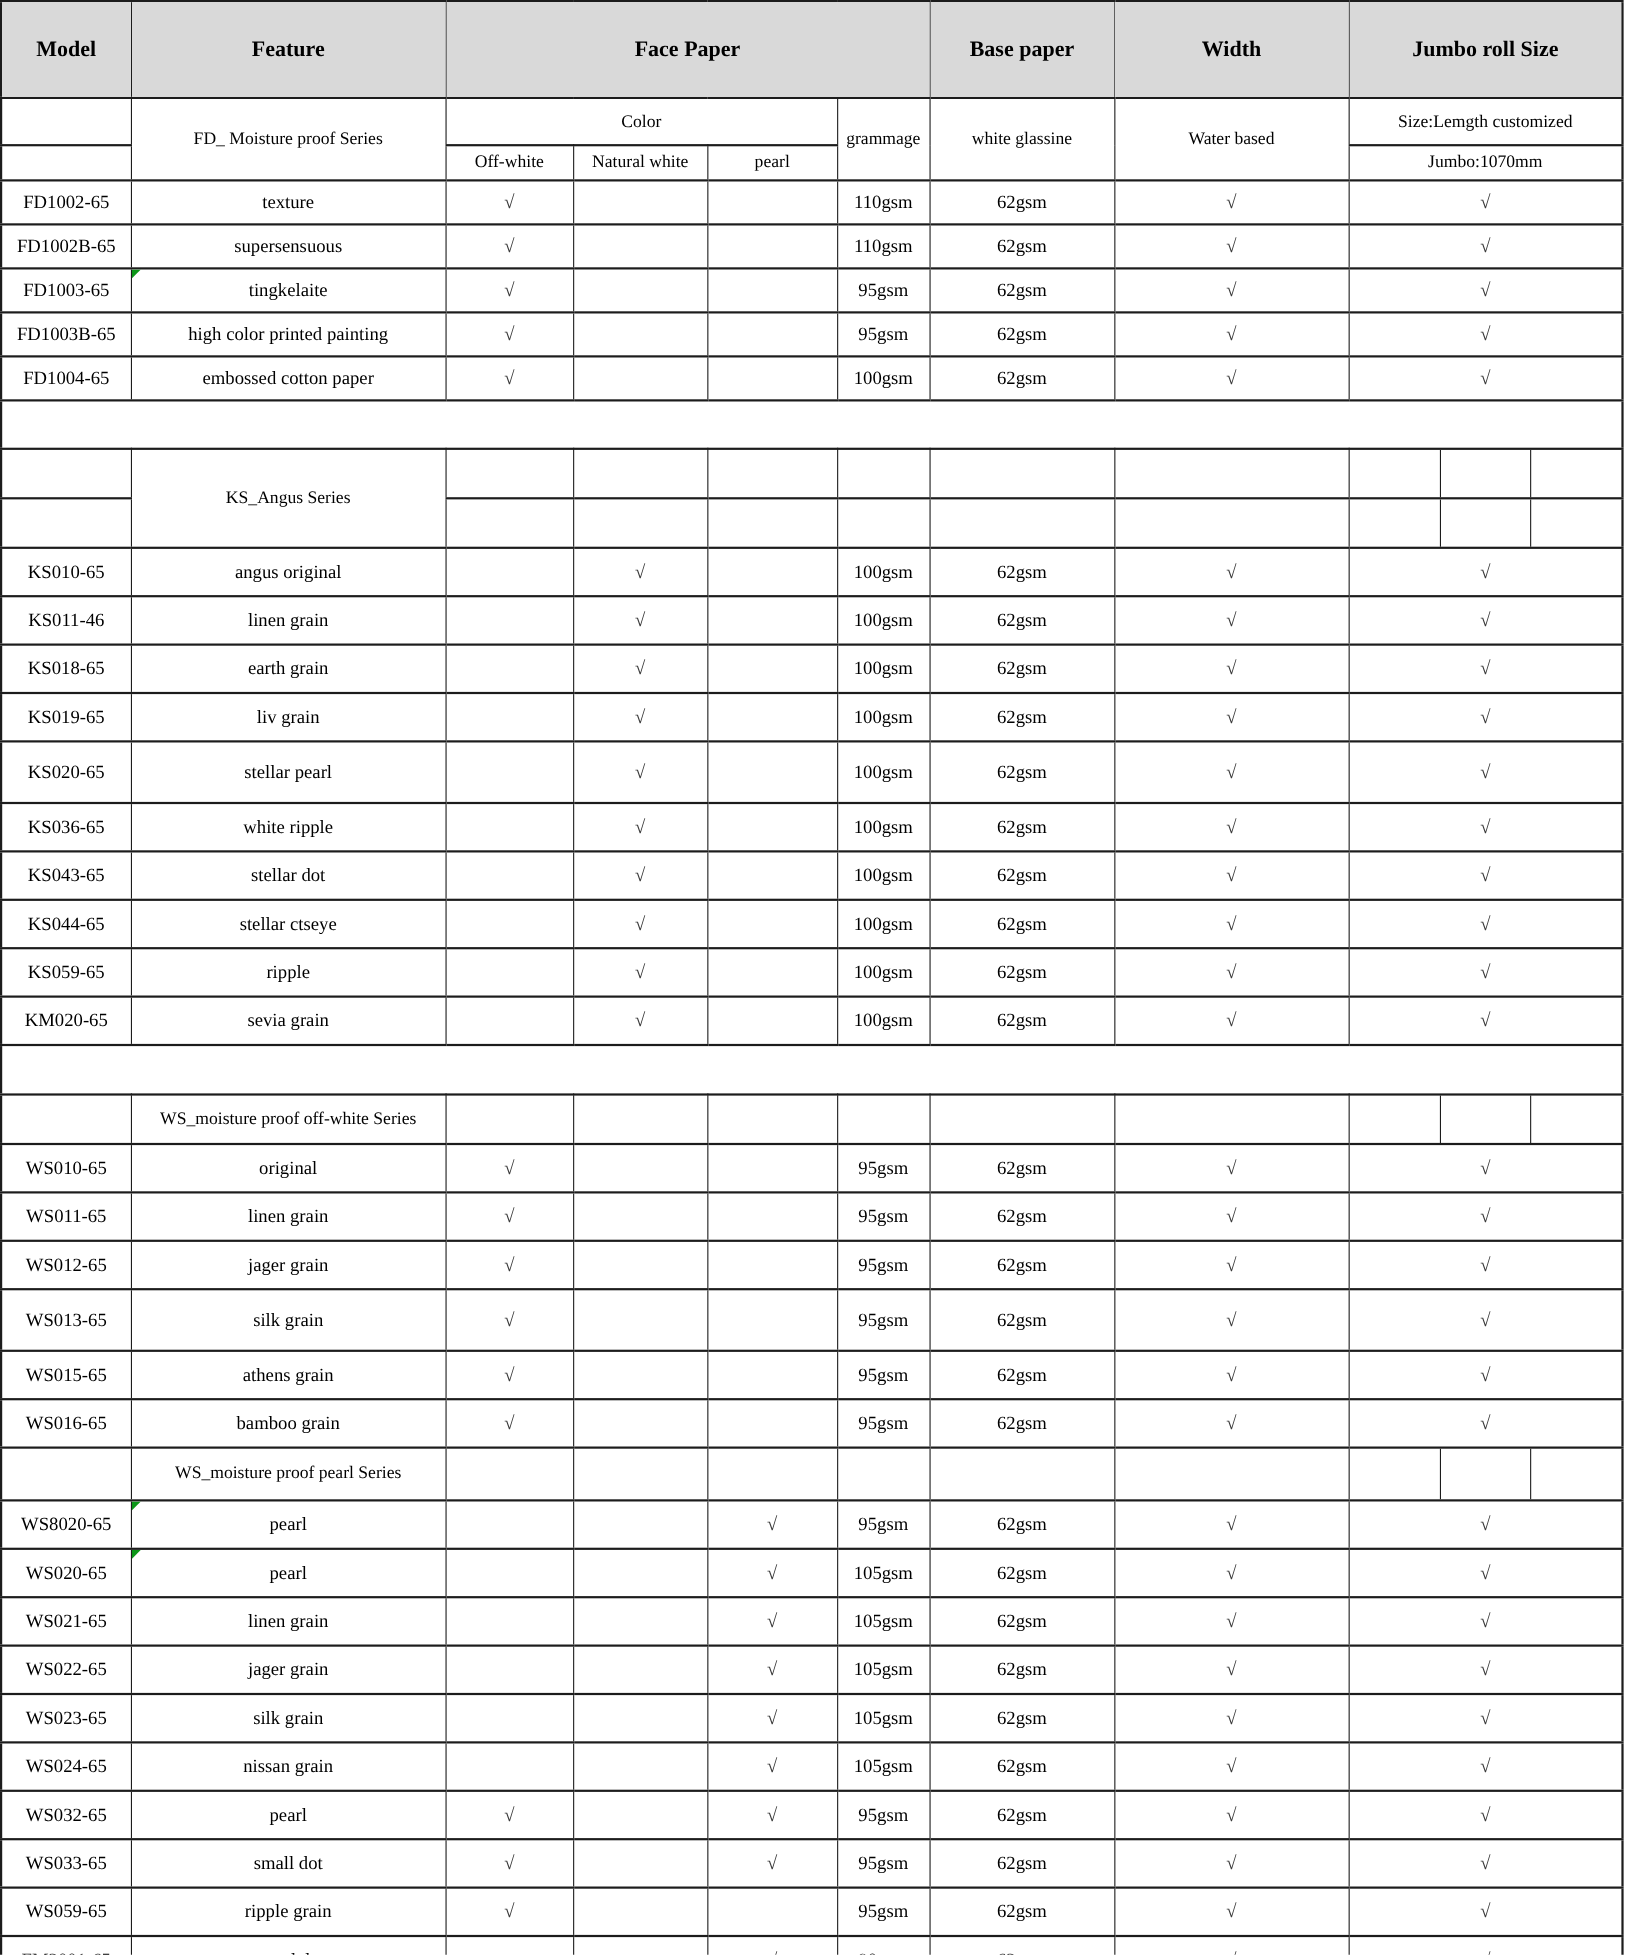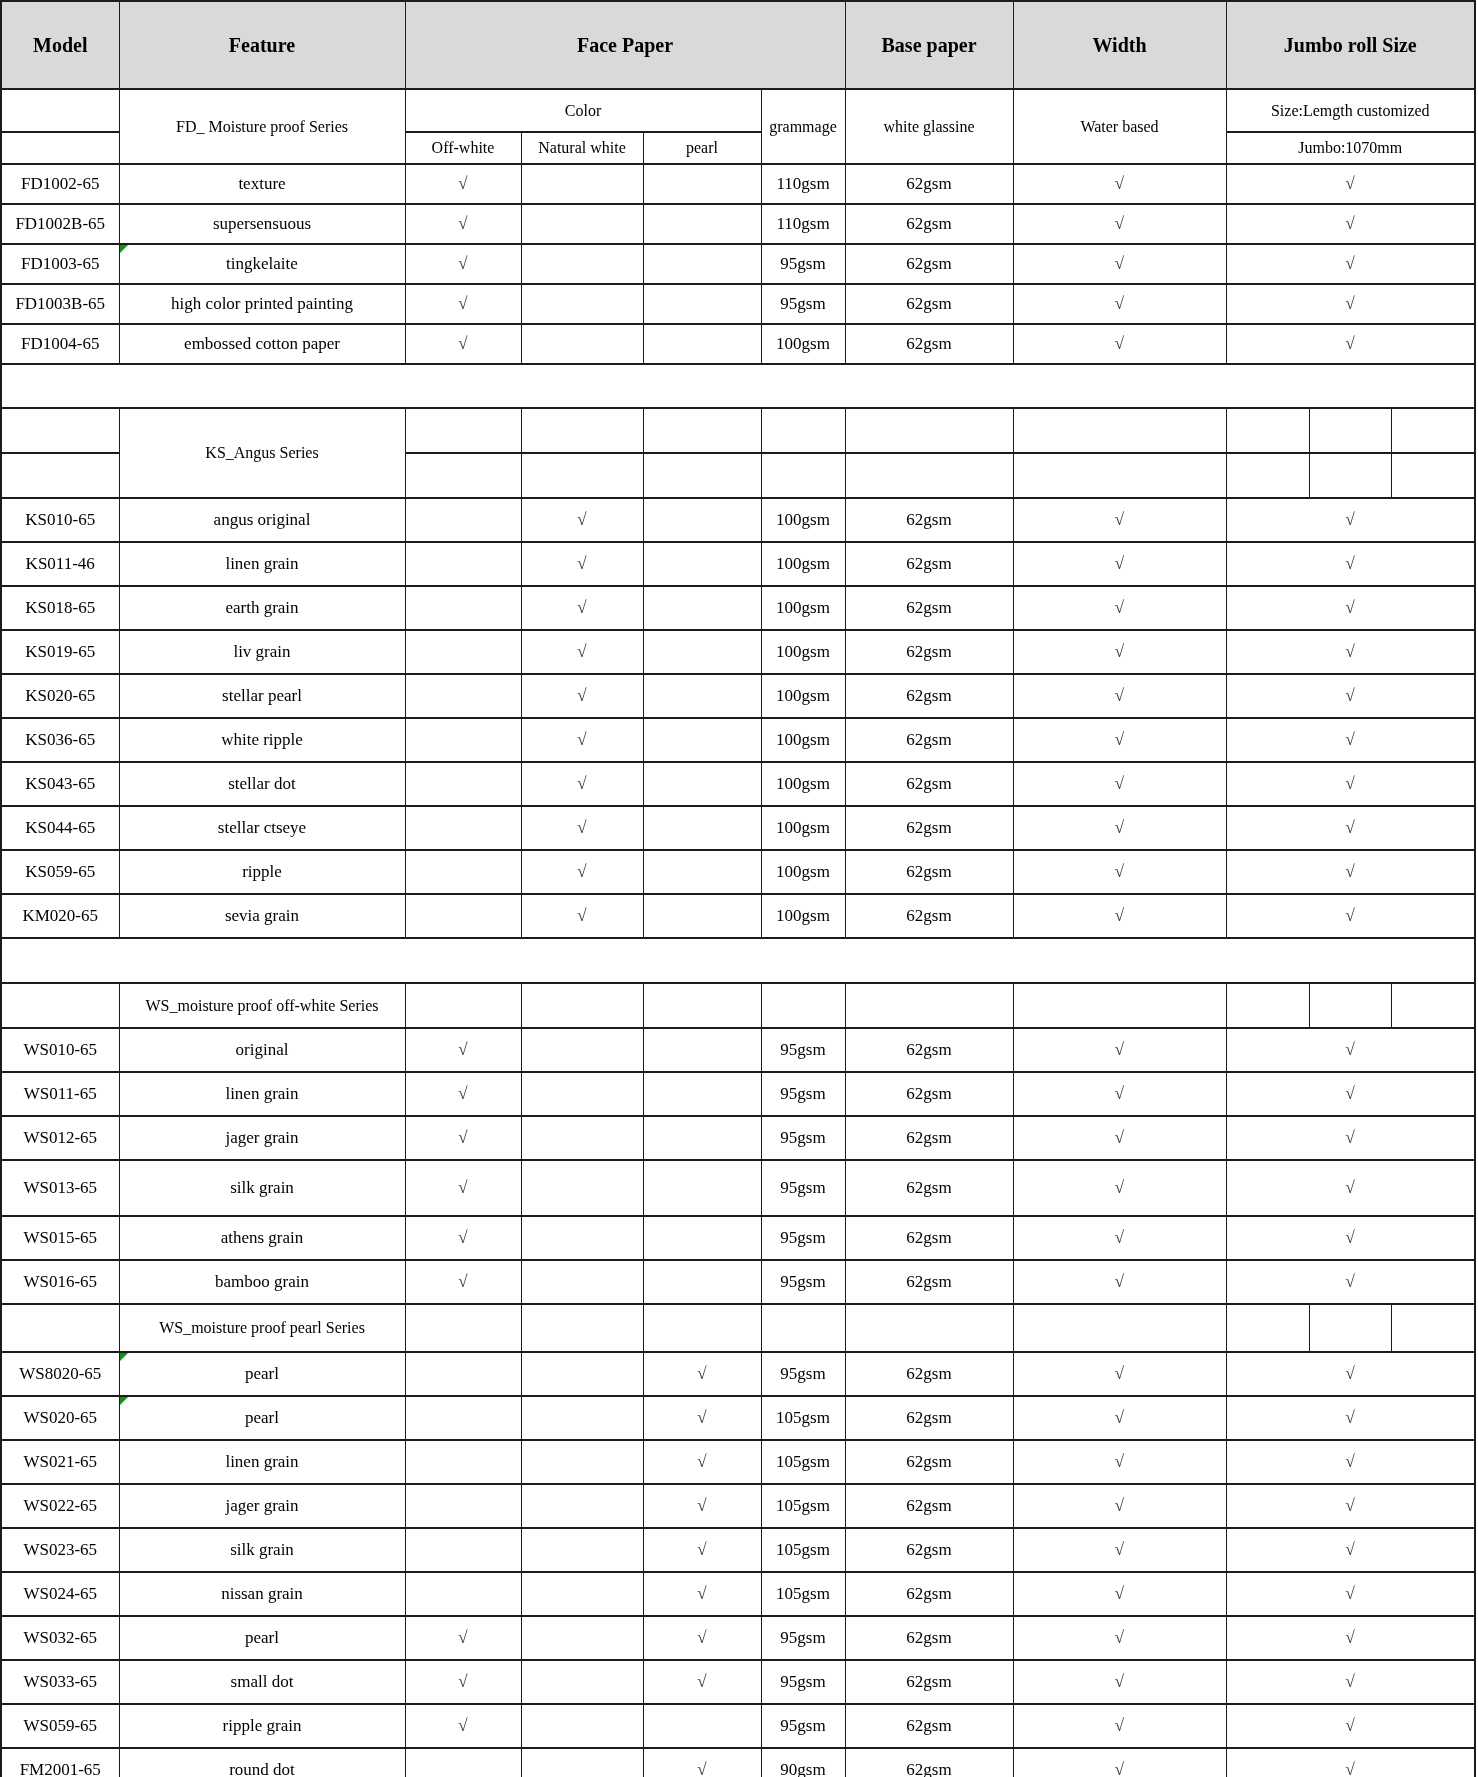--- a/index.html
+++ b/index.html
@@ -198,21 +198,21 @@
           <td>KS019-65</td>
           <td>liv grain</td>
           <td class="chk"></td>
           <td class="chk">√</td>
           <td class="chk"></td>
           <td>100gsm</td>
           <td>62gsm</td>
           <td class="chk">√</td>
           <td class="chk">√</td>
         </tr>
-        <tr style="height: 44px;">
+        <tr style="height: 56px;">
           <td>KS020-65</td>
           <td>stellar pearl</td>
           <td class="chk"></td>
           <td class="chk">√</td>
           <td class="chk"></td>
           <td>100gsm</td>
           <td>62gsm</td>
           <td class="chk">√</td>
           <td class="chk">√</td>
         </tr>

